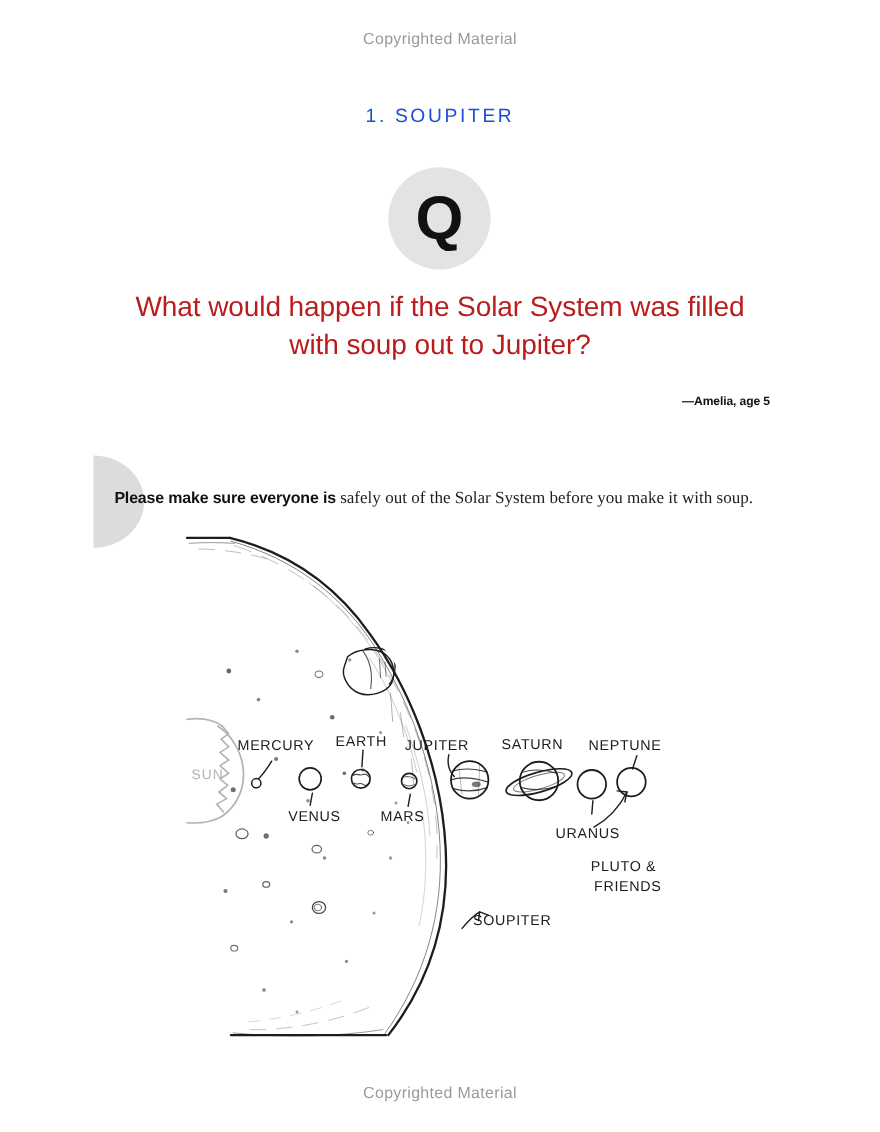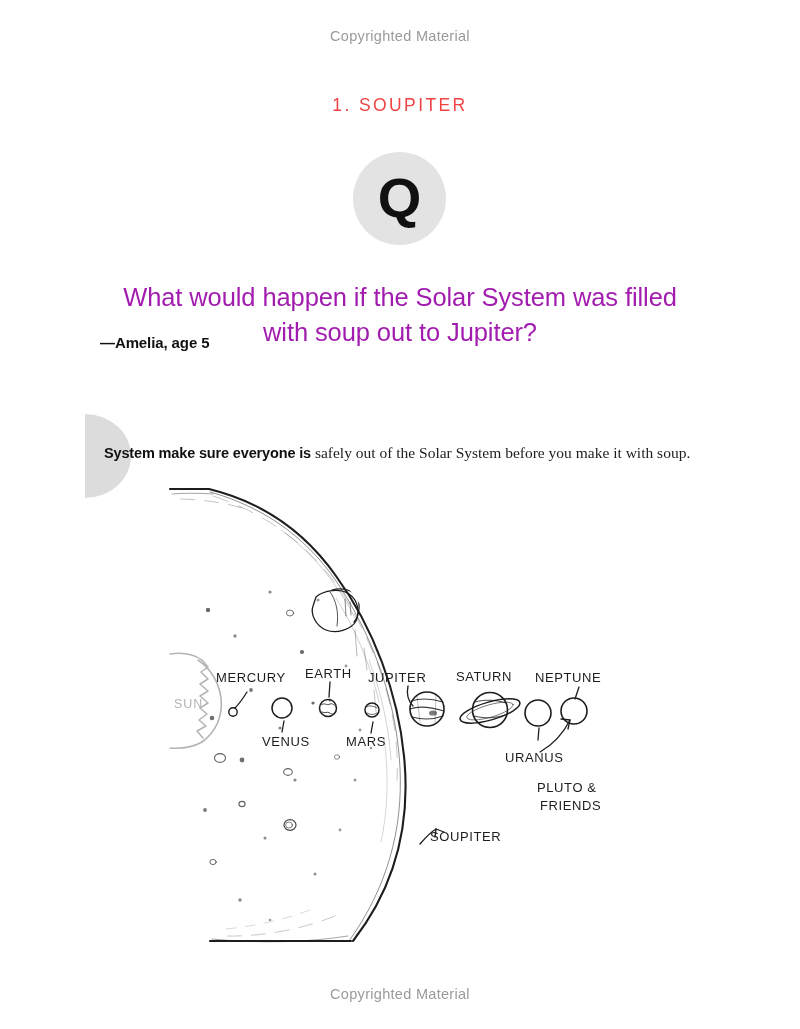--- a/index.html
+++ b/index.html
@@ -42,21 +42,21 @@
   
   .chapter-title {
     position: absolute;
     left: 0;
     top: 95px;
     width: 800px;
     text-align: center;
     font-family: "Liberation Sans", sans-serif;
     font-size: 17.5px;
     letter-spacing: 2.4px;
-    color: #ef4444;
+    color: #1d4ed8;
     font-weight: 400;
   }
 
   
   .q-badge {
     position: absolute;
     left: 353px;
     top: 152px;
     width: 93px;
     height: 93px;
@@ -78,35 +78,34 @@
   
   .question {
     position: absolute;
     left: 100px;
     top: 262px;
     width: 600px;
     text-align: center;
     font-family: "Liberation Sans", sans-serif;
     font-size: 25.5px;
     line-height: 35px;
-    color: #a21caf;
+    color: #b91c1c;
     font-weight: 400;
     letter-spacing: -0.1px;
-    margin-top: 18px;
   }
 
   
   .attribution {
     position: absolute;
     left: 100px;
-    top: 334px;
+    top: 359px;
     width: 600px;
-    text-align: left;
-    font-family: "Liberation Sans", sans-serif;
-    font-size: 15px;
+    text-align: right;
+    font-family: "Liberation Sans", sans-serif;
+    font-size: 11px;
     font-weight: bold;
     color: #111111;
     letter-spacing: -0.1px;
   }
 
   
   .answer-halfcircle {
     position: absolute;
     left: 85px;
     top: 414px;
@@ -157,21 +156,21 @@
     <span class="q-badge-letter">Q</span>
   </div>
 
   <div class="question">What would happen if the Solar System was filled with soup out to Jupiter?</div>
 
   <div class="attribution">—Amelia, age 5</div>
 
   <div class="answer-halfcircle"></div>
 
   <div class="answer-paragraph">
-    <span class="answer-lead">System make sure everyone is</span><span> safely out of the Solar System before you make it with soup.</span>
+    <span class="answer-lead">Please make sure everyone is</span><span> safely out of the Solar System before you make it with soup.</span>
   </div>
 
   <div class="illustration">
     <svg width="500" height="475" viewBox="0 0 500 475" xmlns="http://www.w3.org/2000/svg">
       <defs>
         <clipPath id="soupClip">
           <path d="M 58 8 C 150 40 215 110 250 200 C 285 290 280 380 200 462 L 20 462 L 20 8 Z"></path>
         </clipPath>
       </defs>
 

